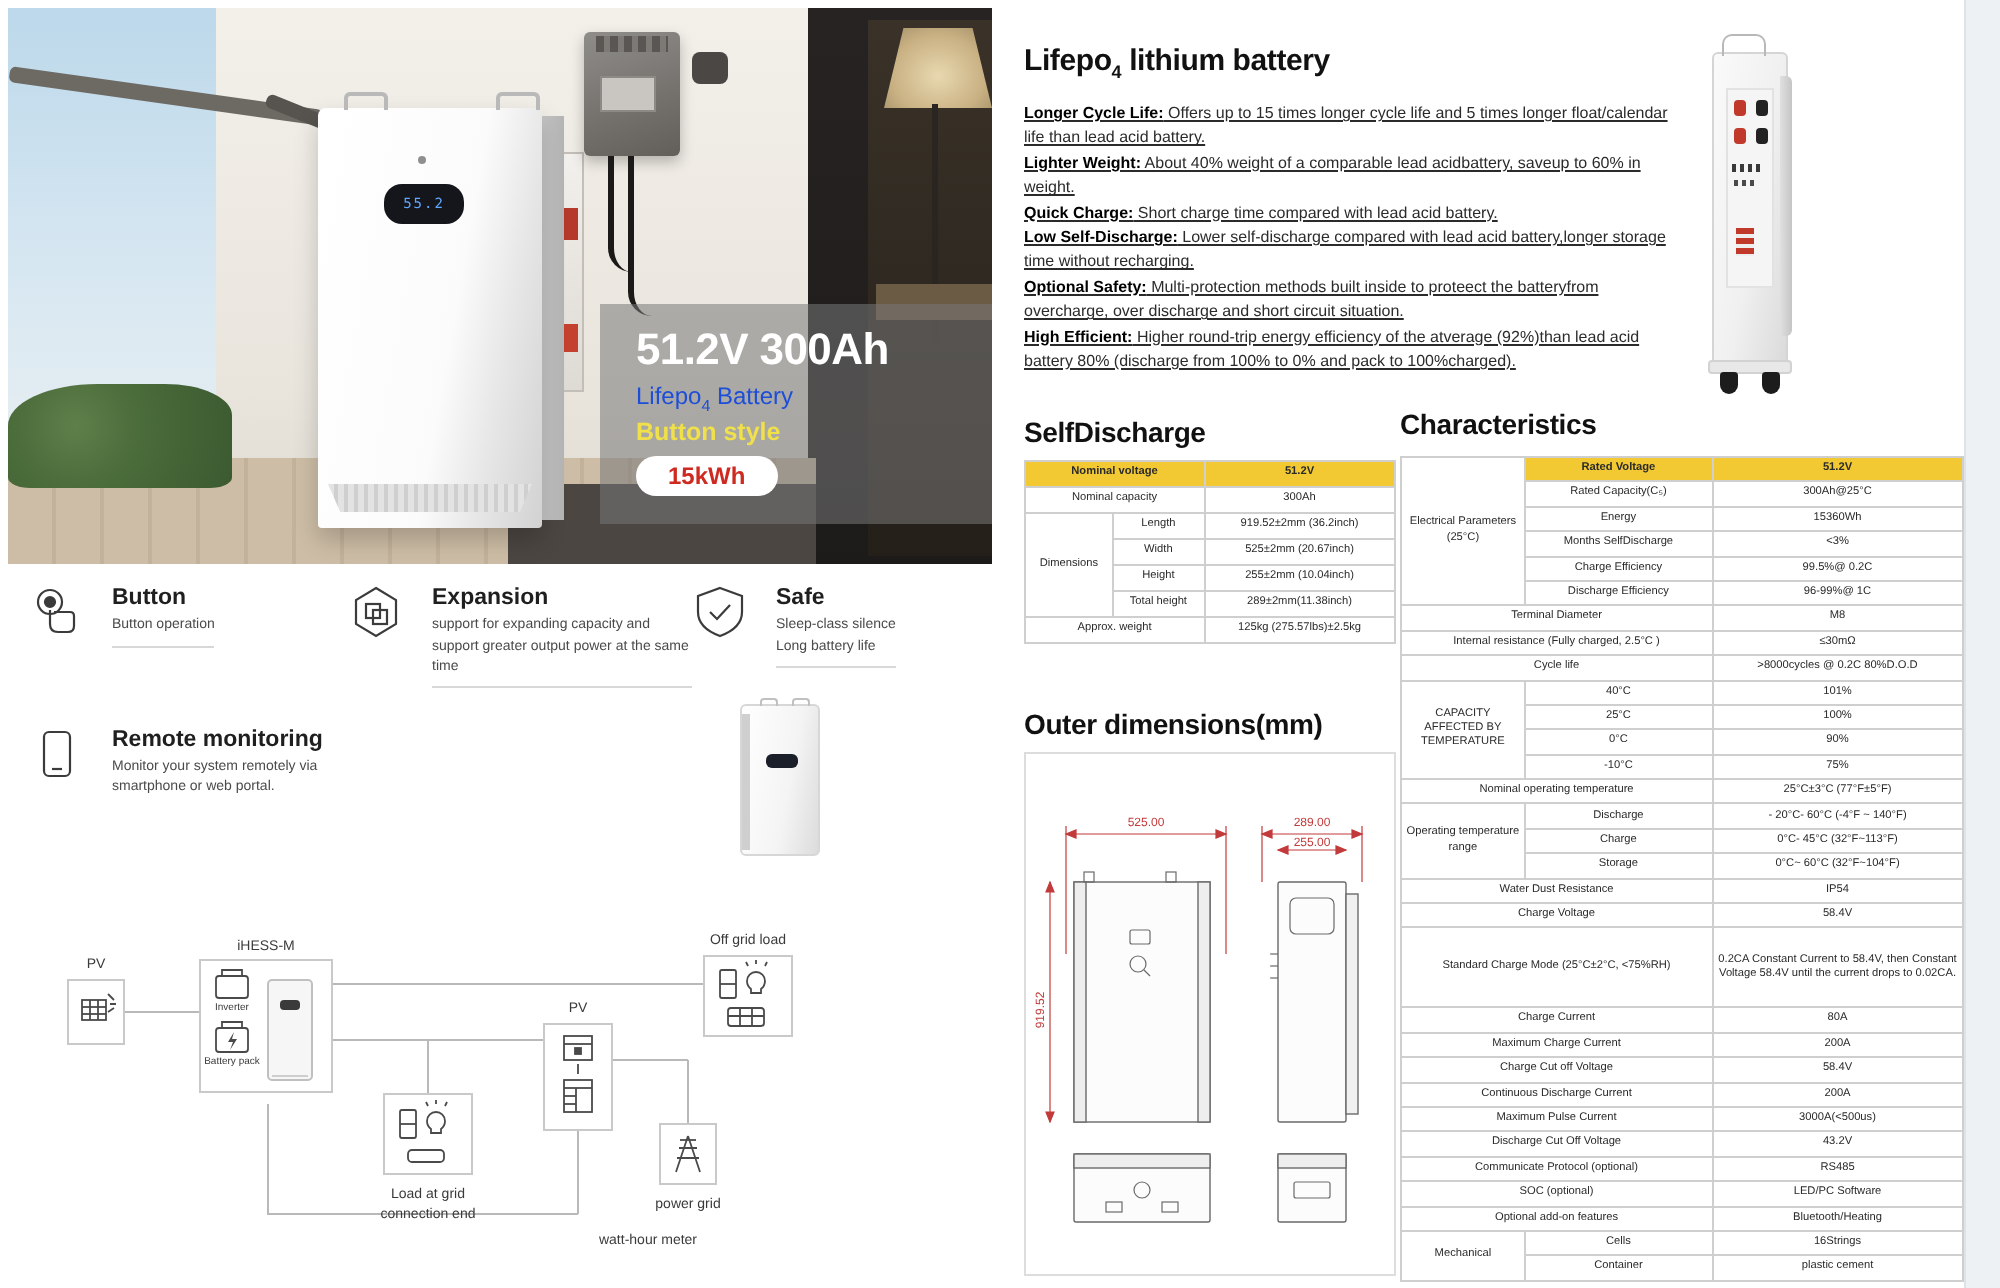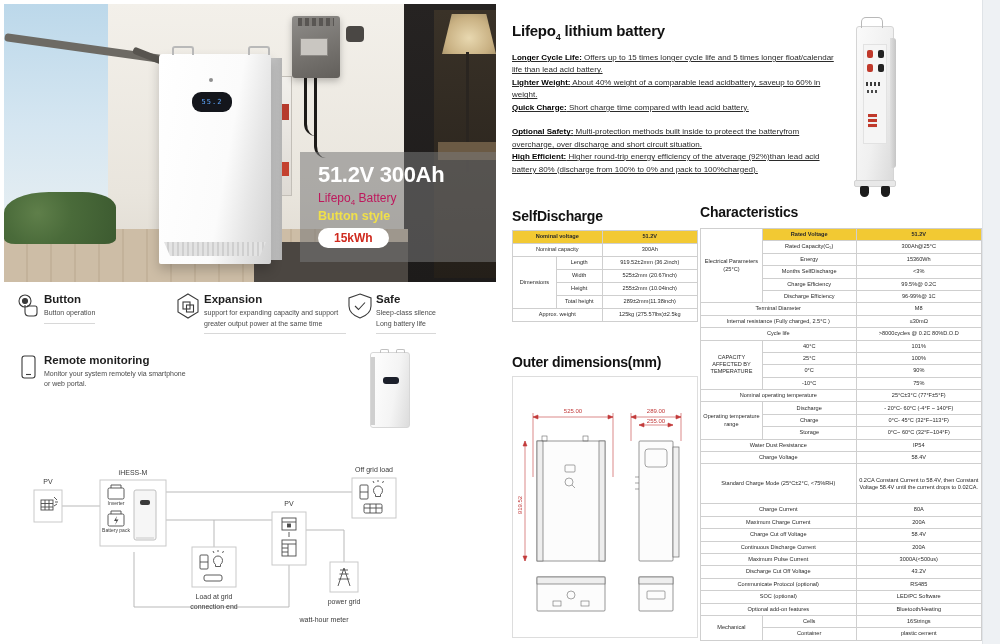--- a/index.html
+++ b/index.html
@@ -122,34 +122,34 @@
   }
   .hero-panel-red { position:absolute; left:274px; top:100px; width:11px; height:16px; background:#b63a2c; }
   .hero-panel-red2{ position:absolute; left:274px; top:158px; width:11px; height:14px; background:#c4412f; }
 
   .hero-overlay {
     position:absolute; left:296px; top:148px; width:196px; height:110px;
     background: rgba(120,120,120,0.55);
     padding:10px 0 0 18px;
   }
   .ov-title { color:#fff; font-size:22px; font-weight:bold; letter-spacing:-0.3px; }
-  .ov-sub { color:#be185d; font-size:12px; margin-top:3px; }
+  .ov-sub { color:#1d4ed8; font-size:12px; margin-top:3px; }
   .ov-sub sub { font-size:8px; }
   .ov-style { color:#f0e04a; font-size:12.5px; font-weight:bold; margin-top:2px; }
   .ov-badge {
     margin-top:5px; display:inline-block; background:#fff;
     color:#cf2a1f; font-size:12px; font-weight:bold;
     padding:3px 16px; border-radius:12px;
   }
 
   
   .features { position:absolute; left:14px; top:292px; width:480px; }
   .feat-row { display:flex; }
   .feat {
-    display:flex; gap:2px; padding-bottom:9px;
+    display:flex; gap:14px; padding-bottom:9px;
   }
   .feat-icon { width:28px; height:28px; flex:0 0 28px; color:#3b3b3b; }
   .feat-icon svg { width:28px; height:28px; display:block; }
   .feat-title { font-size:11.5px; font-weight:bold; color:#1f1f1f; line-height:1.25; }
   .feat-desc { font-size:7px; color:#4a4a4a; line-height:1.45; margin-top:2px; }
   .feat-underline { height:1px; background:#d8d8d8; margin-top:4px; }
 
   .feat-w1 { width:160px; }
   .feat-w2 { width:172px; }
   .feat-w3 { width:140px; }
@@ -450,21 +450,21 @@
 
   <div class="right-col">
     <div class="rc-inner">
 
       <div class="intro">
         <div class="intro-h"><span>Lifepo</span><sub>4</sub><span> lithium battery</span></div>
         <div class="intro-p" style="margin-top:10px;">
           <span><b>Longer Cycle Life:</b><span> Offers up to 15 times longer cycle life and 5 times longer float/calendar life than lead acid battery.</span></span><br>
           <span><b>Lighter Weight:</b><span> About 40% weight of a comparable lead acidbattery, saveup to 60% in weight.</span></span><br>
           <span><b>Quick Charge:</b><span> Short charge time compared with lead acid battery.</span></span><br>
-          <br>
+          <span><b>Low Self-Discharge:</b><span> Lower self-discharge compared with lead acid battery,longer storage time without recharging.</span></span><br>
           <span><b>Optional Safety:</b><span> Multi-protection methods built inside to proteect the batteryfrom overcharge, over discharge and short circuit situation.</span></span><br>
           <span><b>High Efficient:</b><span> Higher round-trip energy efficiency of the atverage (92%)than lead acid battery 80% (discharge from 100% to 0% and pack to 100%charged).</span></span>
         </div>
       </div>
 
       <div class="prod-photo">
         <div class="pp-body"></div>
         <div class="pp-side"></div>
         <div class="pp-handle"></div>
         <div class="pp-panel"></div>

